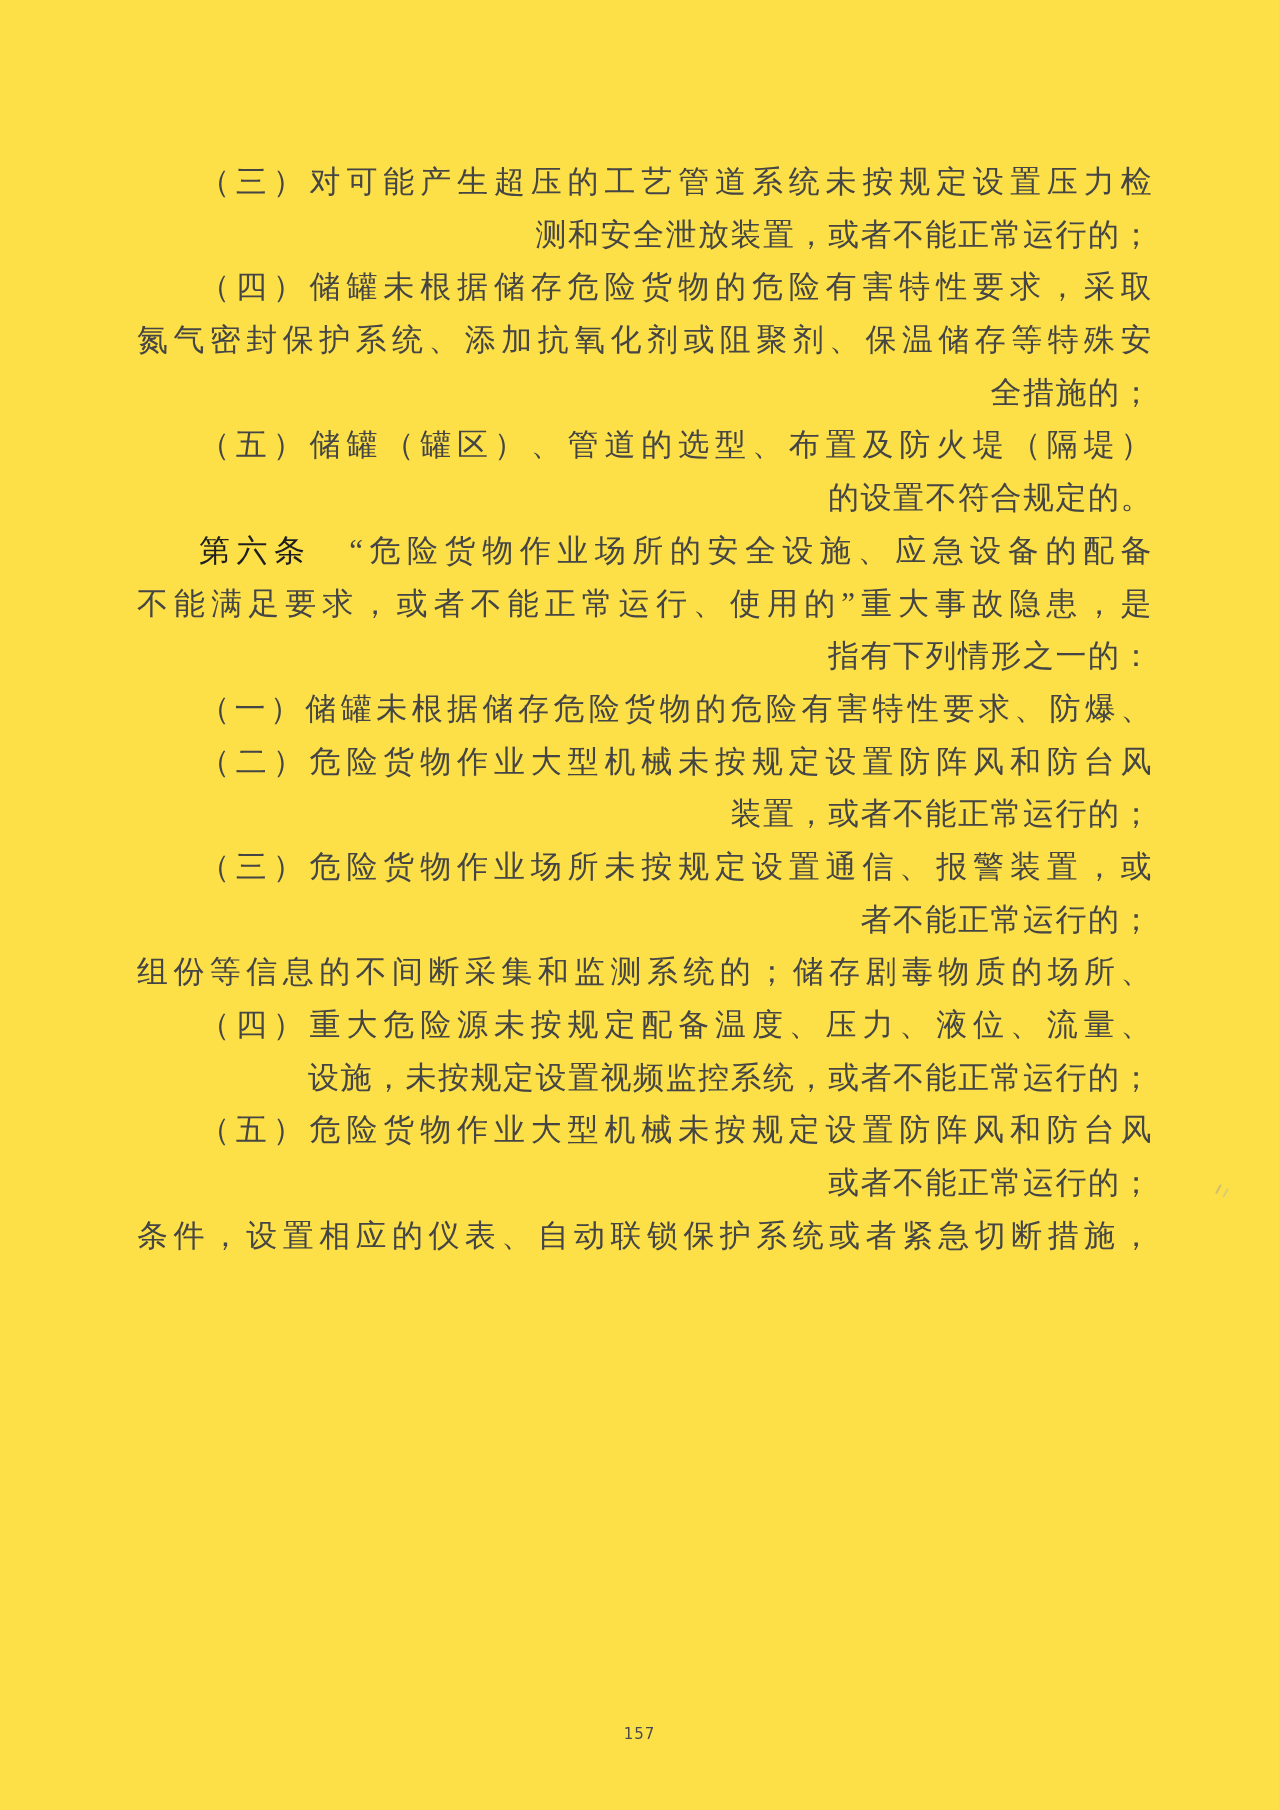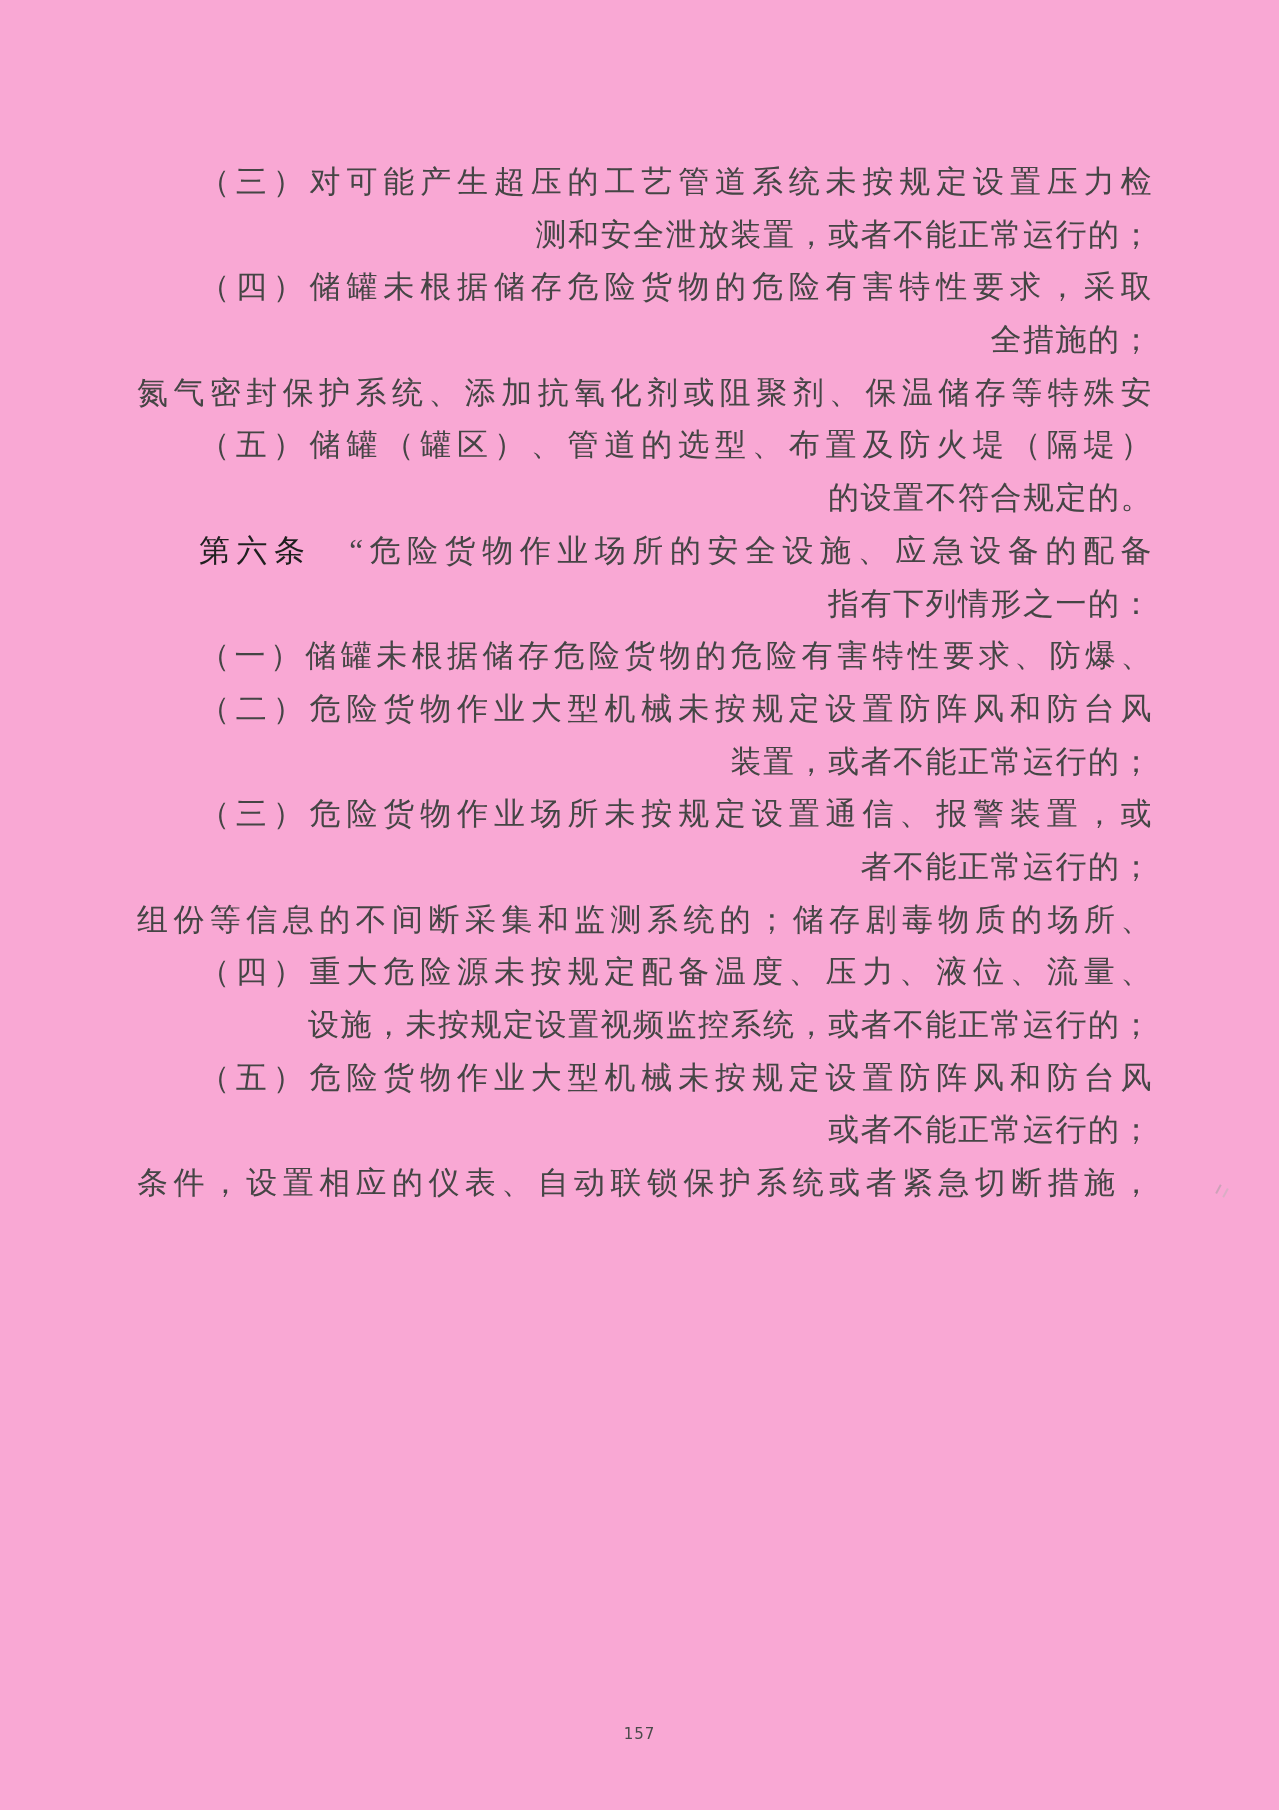--- a/index.html
+++ b/index.html
@@ -4,21 +4,21 @@
 <style>
   html, body {
     margin: 0;
     padding: 0;
     background: #ffffff;
   }
   .page {
     position: relative;
     width: 1279px;
     height: 1810px;
-    background: #f9a8d4;
+    background: #fde047;
     font-family: "Liberation Serif", "DejaVu Serif", serif;
     color: #454545;
     overflow: hidden;
   }
   .content {
     position: absolute;
     left: 137px;
     top: 156px;
     width: 1016px;
   }
@@ -66,25 +66,26 @@
   }
 </style>
 </head>
 <body>
 
 <div class="page">
   <div class="content" id="content">
       <div class="line indent fill"><span class="line-text">（三）对可能产生超压的工艺管道系统未按规定设置压力检</span></div>
       <div class="line"><span class="line-text">测和安全泄放装置，或者不能正常运行的；</span></div>
       <div class="line indent fill"><span class="line-text">（四）储罐未根据储存危险货物的危险有害特性要求，采取</span></div>
+      <div class="line fill"><span class="line-text">氮气密封保护系统、添加抗氧化剂或阻聚剂、保温储存等特殊安</span></div>
       <div class="line"><span class="line-text">全措施的；</span></div>
-      <div class="line fill"><span class="line-text">氮气密封保护系统、添加抗氧化剂或阻聚剂、保温储存等特殊安</span></div>
       <div class="line indent fill"><span class="line-text">（五）储罐（罐区）、管道的选型、布置及防火堤（隔堤）</span></div>
       <div class="line"><span class="line-text">的设置不符合规定的。</span></div>
       <div class="line indent fill"><span class="bold-term">第六条</span><span class="line-text">　“危险货物作业场所的安全设施、应急设备的配备</span></div>
+      <div class="line fill"><span class="line-text">不能满足要求，或者不能正常运行、使用的”重大事故隐患，是</span></div>
       <div class="line"><span class="line-text">指有下列情形之一的：</span></div>
       <div class="line indent fill"><span class="line-text">（一）储罐未根据储存危险货物的危险有害特性要求、防爆、</span></div>
       <div class="line indent fill"><span class="line-text">（二）危险货物作业大型机械未按规定设置防阵风和防台风</span></div>
       <div class="line"><span class="line-text">装置，或者不能正常运行的；</span></div>
       <div class="line indent fill"><span class="line-text">（三）危险货物作业场所未按规定设置通信、报警装置，或</span></div>
       <div class="line"><span class="line-text">者不能正常运行的；</span></div>
       <div class="line fill"><span class="line-text">组份等信息的不间断采集和监测系统的；储存剧毒物质的场所、</span></div>
       <div class="line indent fill"><span class="line-text">（四）重大危险源未按规定配备温度、压力、液位、流量、</span></div>
       <div class="line"><span class="line-text">设施，未按规定设置视频监控系统，或者不能正常运行的；</span></div>
       <div class="line indent fill"><span class="line-text">（五）危险货物作业大型机械未按规定设置防阵风和防台风</span></div>

